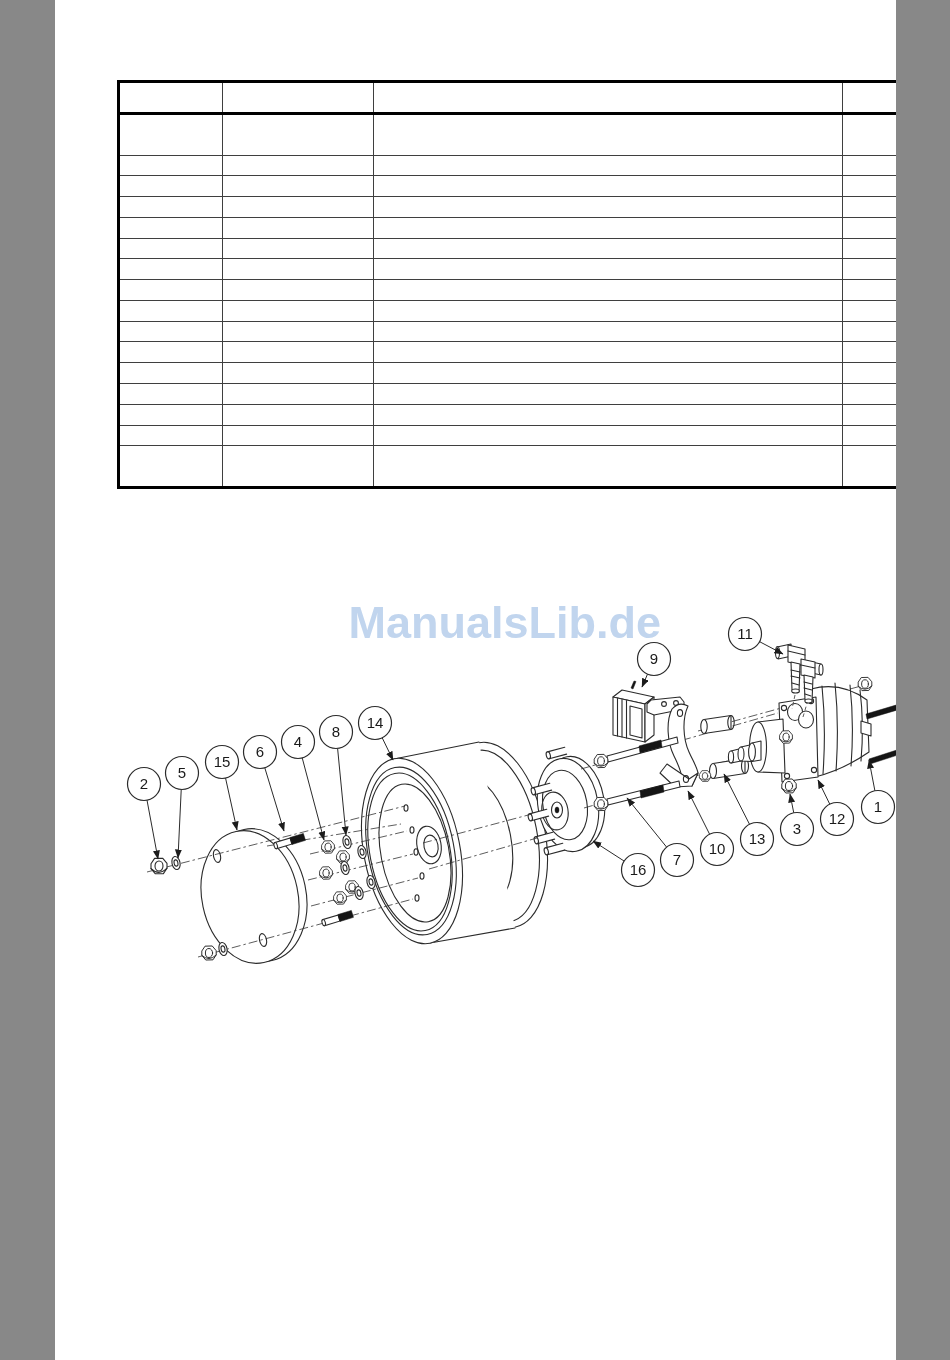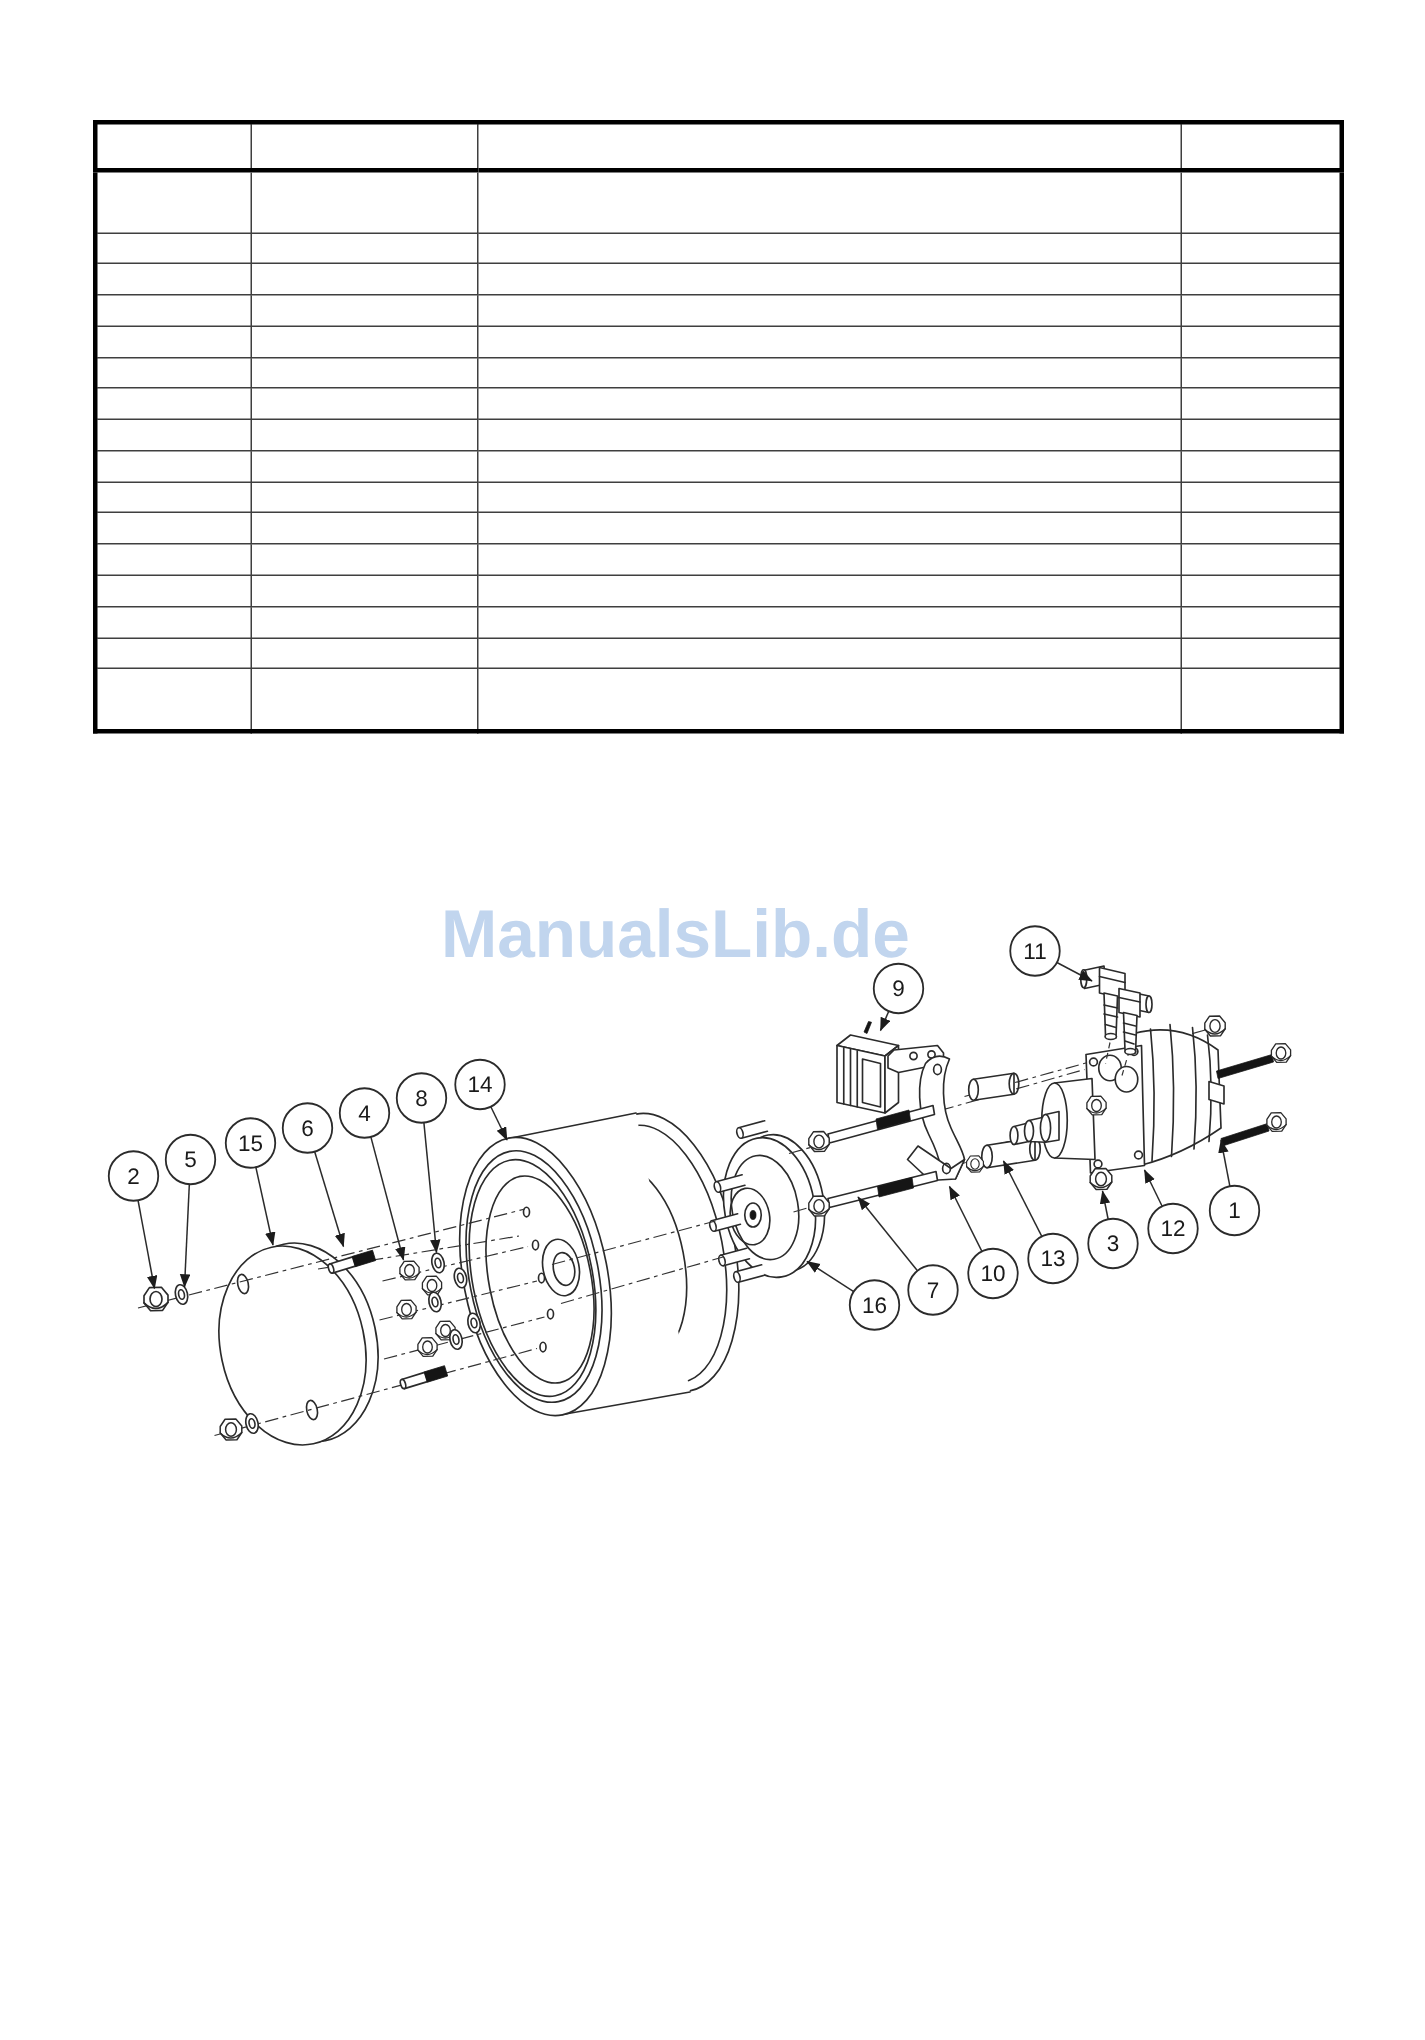--- a/index.html
+++ b/index.html
@@ -1,16 +1,16 @@
 <!DOCTYPE html>
 <html><head>
 <meta charset="utf-8">
 <style>
   html,body{margin:0;padding:0;background:#888;}
-  .page{position:relative;width:950px;height:1360px;background:#fff;margin:0 auto;overflow:hidden;
+  .page{position:relative;width:841px;height:1360px;background:#fff;margin:0 auto;overflow:hidden;
         font-family:"Liberation Sans",sans-serif;}
   
   table.parts-table{position:absolute;left:62px;top:80px;width:831px;height:409px;
         border-collapse:collapse;table-layout:fixed;border:3px solid #000;}
   table.parts-table th{height:29px;border:1px solid #3f3f3f;border-bottom:3px solid #000;padding:0;}
   table.parts-table td{border:1px solid #3f3f3f;padding:0;font-size:11px;color:#111;}
   col.c1{width:104px}col.c2{width:151px}col.c3{width:469px}col.c4{width:107px}
   
   .watermark{position:absolute;left:294px;top:597px;font-size:45px;font-weight:bold;
         letter-spacing:0px;z-index:1;user-select:none;}

